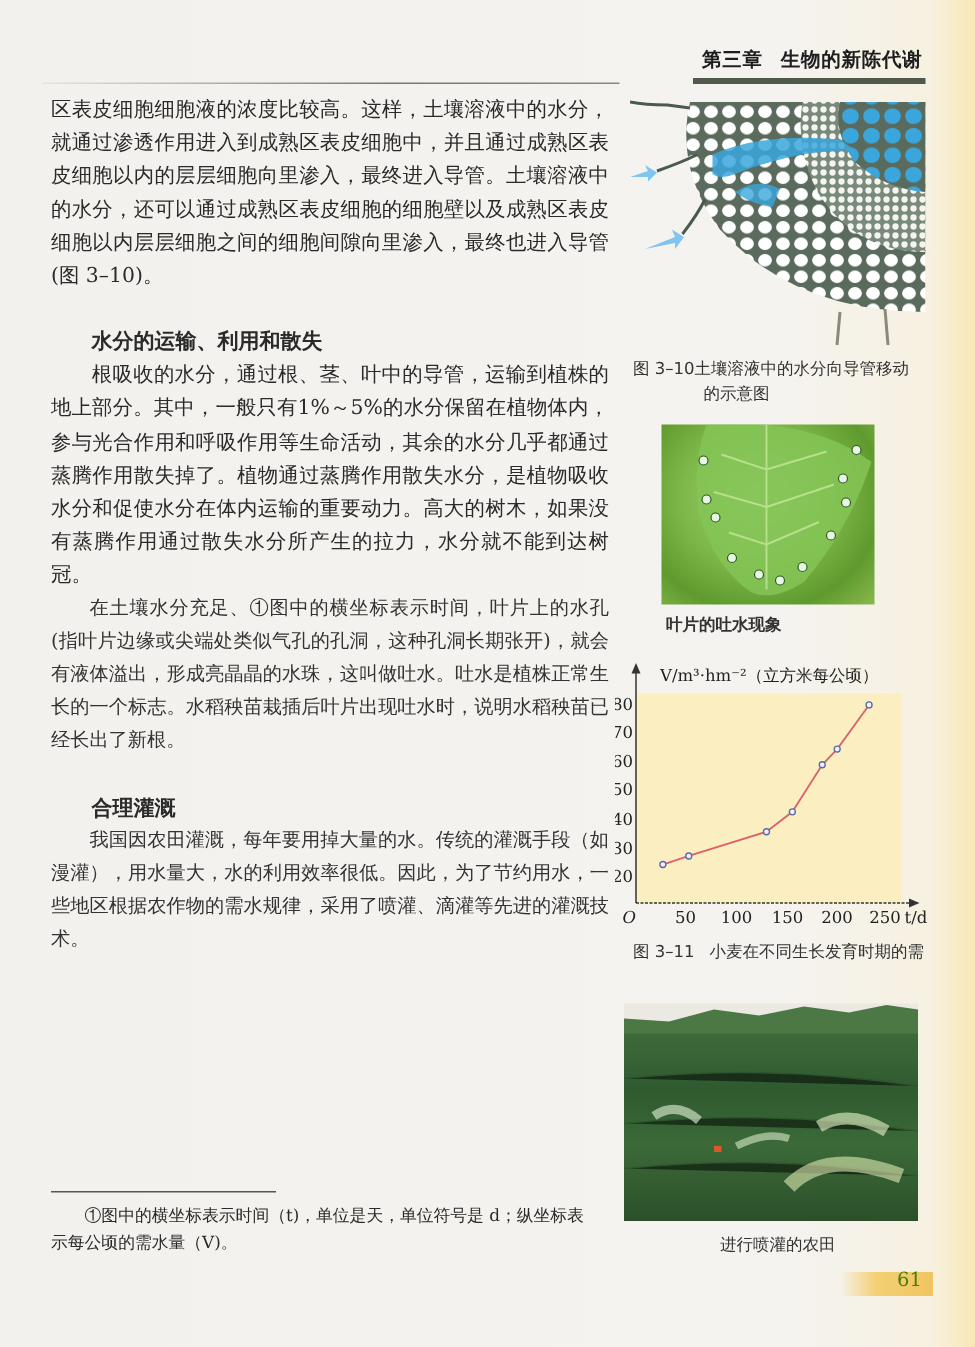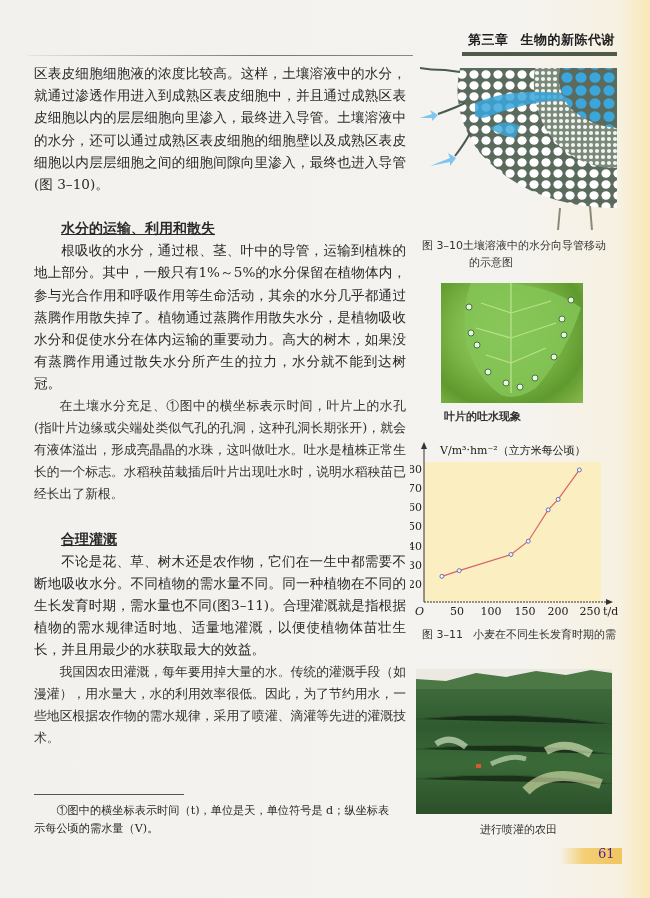--- a/index.html
+++ b/index.html
@@ -17,40 +17,40 @@
   .header { position:absolute; left:0; top:0; width:650px; height:60px;text-decoration:underline; }
   .chapter { position:absolute; left:468px; top:31px; font-size:13px; letter-spacing:.5px; color:#1e1e1e; font-family:"DejaVu Sans","Liberation Sans",sans-serif; font-weight:bold; }
   .chapter span { margin-right:12px; }
   .rule-left { position:absolute; left:28px; top:55px; width:385px; height:1px; background:linear-gradient(90deg,rgba(120,120,120,.1),#777 60%,#888); }
   .rule-right { position:absolute; left:462px; top:52px; width:155px; height:4px; background:#4f5a4a; }
   
   .main { position:absolute; left:34px; top:62px; width:372px; }
   p.body { font-size:13.6px; line-height:22.2px; text-align:justify; text-indent:2em; }
   p.body.noindent { text-indent:0; }
   p.small { font-size:12.8px; line-height:22.2px; text-align:justify; text-indent:2em; color:#333; font-family:"DejaVu Serif",serif; }
-  h3 { font-family:"DejaVu Sans","Liberation Sans",sans-serif; font-size:14px; font-weight:bold; padding-left:27px; line-height:22px;text-decoration:underline; }
+  h3 { font-family:"DejaVu Sans","Liberation Sans",sans-serif; font-size:14px; font-weight:bold; padding-left:27px; line-height:22px; }
   .footnote-rule { position:absolute; left:34px; top:794px; width:150px; height:1px; background:#555; }
   .footnote { position:absolute; left:34px; top:802px; width:360px; font-size:11.2px; line-height:18px; text-indent:2em; }
   
   .fig1 { position:absolute; left:420px; top:58px; width:197px; height:172px; }
   .cap1 { position:absolute; left:422px; top:237px; width:200px; font-size:11px; line-height:17px; font-family:"DejaVu Sans",sans-serif; color:#333; }
   .cap1 .num { }
   .cap1 .l2 { padding-left:47px; display:block; }
   .fig2 { position:absolute; left:441px; top:283px; width:142px; height:120px; overflow:hidden;
           background:radial-gradient(ellipse at 45% 40%, #9fd06a 0%, #7fb84a 45%, #5f9a2e 75%, #8ab84d 100%); }
   .cap2 { position:absolute; left:444px; top:409px; font-size:11px; font-family:"DejaVu Sans",sans-serif; color:#333;font-weight:bold; }
   .chart { position:absolute; left:410px; top:440px; width:210px; height:180px; }
   .cap3 { position:absolute; left:422px; top:626px; width:200px; font-size:11px; line-height:17px; font-family:"DejaVu Sans",sans-serif; color:#333; }
   .cap3 .num { margin-right:10px; }
   .cap3 .l2 { padding-left:47px; display:block;margin-top:25px; }
   .fig4 { position:absolute; left:416px; top:669px; width:196px; height:145px; overflow:hidden;
           background:linear-gradient(180deg,#ece9e2 0%,#ece9e2 8%,#3e6a3a 14%,#2f5a30 40%,#3b6a38 65%,#2c4f2a 100%); }
   .cap4 { position:absolute; left:480px; top:822px; font-size:11px; font-family:"DejaVu Sans",sans-serif; color:#333; }
   .pagenum-bar { position:absolute; left:560px; top:848px; width:62px; height:16px; background:linear-gradient(90deg,rgba(246,214,130,0),#f3cf73 40%,#f0c55f); }
-  .pagenum { position:absolute; left:598px; top:846px; font-size:13px; color:#4c1d95; }
+  .pagenum { position:absolute; left:598px; top:846px; font-size:13px; color:#4d7c0f; }
 </style>
 </head>
 <body>
 
 <div class="page"></div>
 <div class="edge"></div>
 
 <div class="header">
   <div class="chapter">
     <span>第三章</span><span>生物的新陈代谢</span>
@@ -60,21 +60,20 @@
 </div>
 
 <div class="main">
   <p class="body noindent">区表皮细胞细胞液的浓度比较高。这样，土壤溶液中的水分，就通过渗透作用进入到成熟区表皮细胞中，并且通过成熟区表皮细胞以内的层层细胞向里渗入，最终进入导管。土壤溶液中的水分，还可以通过成熟区表皮细胞的细胞壁以及成熟区表皮细胞以内层层细胞之间的细胞间隙向里渗入，最终也进入导管(图 3–10)。</p>
   <div style="height:22px"></div>
   <h3>水分的运输、利用和散失</h3>
   <p class="body">根吸收的水分，通过根、茎、叶中的导管，运输到植株的地上部分。其中，一般只有1%～5%的水分保留在植物体内，参与光合作用和呼吸作用等生命活动，其余的水分几乎都通过蒸腾作用散失掉了。植物通过蒸腾作用散失水分，是植物吸收水分和促使水分在体内运输的重要动力。高大的树木，如果没有蒸腾作用通过散失水分所产生的拉力，水分就不能到达树冠。</p>
   <p class="small">在土壤水分充足、①图中的横坐标表示时间，叶片上的水孔(指叶片边缘或尖端处类似气孔的孔洞，这种孔洞长期张开)，就会有液体溢出，形成亮晶晶的水珠，这叫做吐水。吐水是植株正常生长的一个标志。水稻秧苗栽插后叶片出现吐水时，说明水稻秧苗已经长出了新根。</p>
   <div style="height:22px"></div>
   <h3>合理灌溉</h3>
-  <p class="body">不论是花、草、树木还是农作物，它们在一生中都需要不断地吸收水分。不同植物的需水量不同。同一种植物在不同的生长发育时期，需水量也不同(图3–11)。合理灌溉就是指根据植物的需水规律适时地、适量地灌溉，以便使植物体苗壮生长，并且用最少的水获取最大的效益。</p>
   <p class="small">我国因农田灌溉，每年要用掉大量的水。传统的灌溉手段（如漫灌），用水量大，水的利用效率很低。因此，为了节约用水，一些地区根据农作物的需水规律，采用了喷灌、滴灌等先进的灌溉技术。</p>
 </div>
 
 <div class="footnote-rule"></div>
 <p class="footnote">①图中的横坐标表示时间（t)，单位是天，单位符号是 d；纵坐标表示每公顷的需水量（V)。</p>
 
 <svg class="fig1" viewBox="0 0 197 172">
   <defs>
     <pattern id="cells" width="12" height="11" patternUnits="userSpaceOnUse">
       <rect width="12" height="11" fill="#5a6a5c"></rect>

